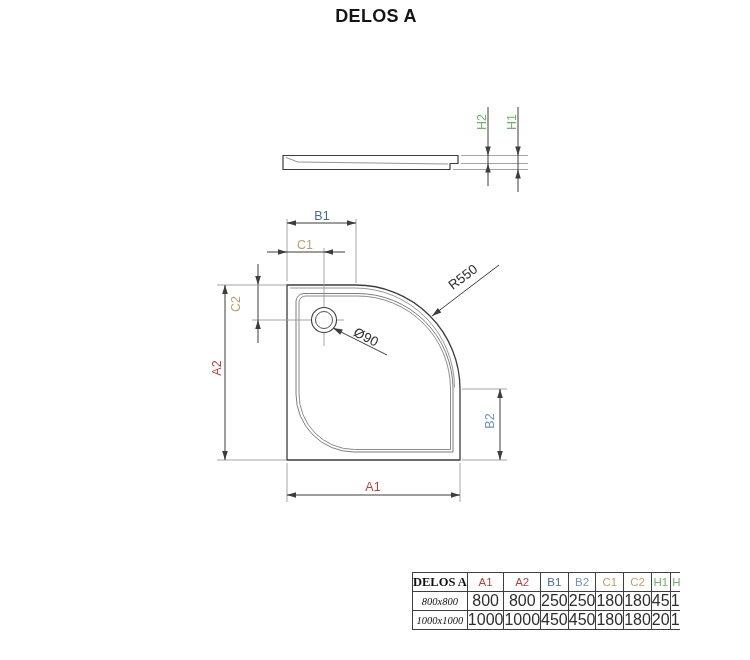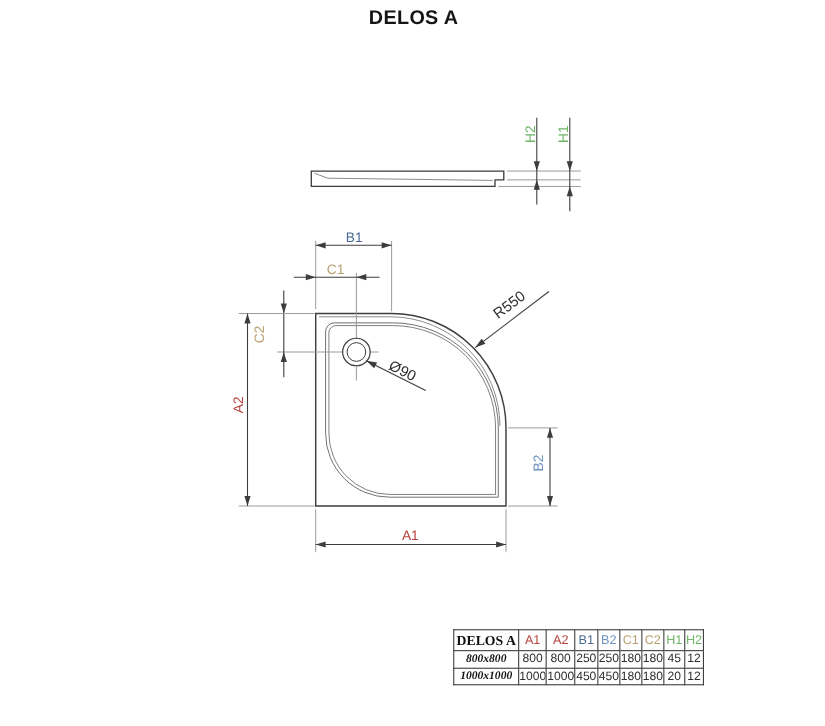--- a/index.html
+++ b/index.html
@@ -29,24 +29,24 @@
   .tbl-name{
     font-family:"Liberation Serif", serif;font-weight:700;font-size:12.5px;color:#111;
   }
   .col-head{font-size:11.5px;font-weight:400;}
   .c-red{color:#b8433e;fill:#b8433e;}
   .c-blue1{color:#4a6b96;fill:#4a6b96;}
   .c-blue2{color:#6f94c4;fill:#6f94c4;}
   .c-tan{color:#b9a271;fill:#b9a271;}
   .c-green{color:#6fb667;fill:#6fb667;}
   .row-size{
-    font-family:"Liberation Serif", serif;font-style:italic;font-weight:700;
+    font-family:"Liberation Serif", serif;font-style:italic;font-weight:400;
     font-size:10.5px;color:#111;
   }
-  .cell-val{font-size:11px;color:#2e2e2e;}
+  .cell-val{font-size:16px;color:#2e2e2e;}
 </style>
 </head>
 <body>
 
 <div class="screen">
 
   <div class="page-title">DELOS A</div>
 
   <svg width="750" height="560" viewBox="0 0 750 560">
 

